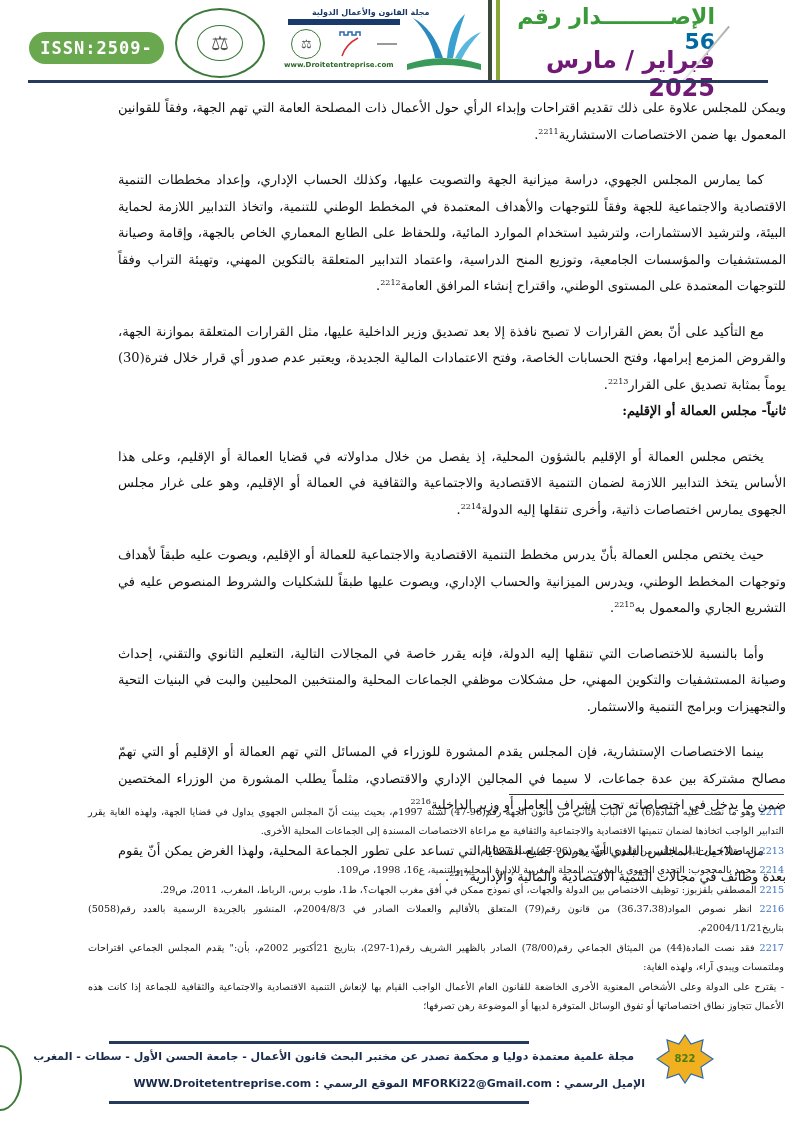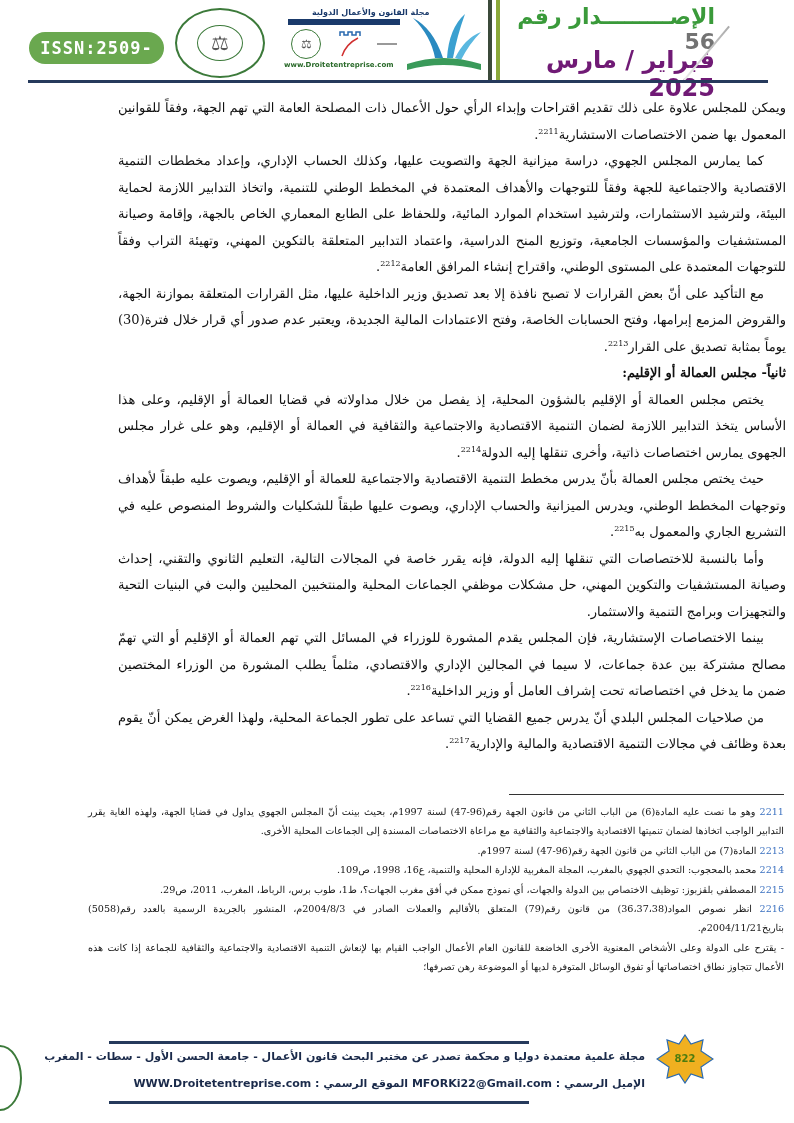--- a/index.html
+++ b/index.html
@@ -16,42 +16,42 @@
   .jl-title { font-family:"DejaVu Sans", sans-serif; font-size:8px; color:#1a3a6b; text-align:center; font-weight:bold; white-space:nowrap;margin-left:28px; }
   .jl-bar { height:6px; background:#1a3a6b; margin:2px 4px; }
   .jl-row { display:flex; justify-content:space-around; align-items:center; height:34px; }
   .jl-mini-seal { width:28px; height:28px; border:1px solid #3c7a3a; border-radius:50%; font-size:12px; text-align:center; line-height:28px; color:#555; }
   .jl-url { font-family:"DejaVu Sans", sans-serif; font-size:7px; color:#2a6a2a; font-weight:bold; }
   .book-logo { position:absolute; left:403px; top:8px; width:82px; height:66px; }
   .vbar1 { position:absolute; left:488px; top:0; width:4px; height:80px; background:#3b4a3a; }
   .vbar2 { position:absolute; left:496px; top:0; width:4px; height:80px; background:#8aa83a; }
   .issue-line { position:absolute; left:505px; top:4px; width:210px; text-align:right; direction:rtl;
                 font-family:"DejaVu Sans", sans-serif; font-weight:bold; font-size:22px; color:#3a9a3a; }
-  .issue-num { color:#737373;text-align:right; }
+  .issue-num { color:#0369a1;text-align:right; }
   .date-line { position:absolute; left:505px; top:46px; width:210px; text-align:right; direction:rtl;
                font-family:"DejaVu Sans", sans-serif; font-weight:bold; font-size:24px; color:#701a75; }
   .diag { position:absolute; left:705px; top:18px; width:2px; height:72px; background:linear-gradient(#aaa,#eee); transform:rotate(40deg); }
   .header-rule { position:absolute; left:28px; top:80px; width:740px; height:3px; background:#263a5c; }
 
   .main { position:absolute; left:118px; top:95px; width:668px; direction:rtl; text-align:justify;
           font-size:13px; line-height:26.5px; }
   .main p { margin:0; }
-  .main p.indent { text-indent:22px; }
+  .main p.indent { text-indent:22px;margin-top:19px; }
   .main h3 { margin:0; font-size:13px; font-weight:bold; line-height:26.5px; }
   sup { font-size:8px; line-height:0; }
 
   .fn-rule { position:absolute; left:509px; top:794px; width:275px; height:1px; background:#333; }
   .footnotes { position:absolute; left:88px; top:802px; width:696px; direction:rtl; text-align:justify;
                font-size:9.6px; line-height:19.4px; }
   .footnotes p { margin:0; }
   .fn-num { color:#3a70c0; }
 
   .footer-rule-top { position:absolute; left:109px; top:1041px; width:420px; height:3px; background:#263a5c; }
   .footer-rule-bot { position:absolute; left:109px; top:1101px; width:420px; height:3px; background:#263a5c; }
-  .footer-line1 { position:absolute; left:109px; top:1050px; width:536px; direction:rtl; text-align:right;
+  .footer-line1 { position:absolute; left:98px; top:1050px; width:536px; direction:rtl; text-align:right;
                   font-family:"DejaVu Sans", sans-serif; font-weight:bold; font-size:11px; color:#1a2a4a; white-space:nowrap; }
   .footer-line2 { position:absolute; left:109px; top:1077px; width:536px; direction:rtl; text-align:right;
                   font-family:"DejaVu Sans", sans-serif; font-weight:bold; font-size:11px; color:#1a2a4a; white-space:nowrap; }
   .page-star { position:absolute; left:656px; top:1034px; width:58px; height:50px; }
   .page-num { position:absolute; left:656px; top:1034px; width:58px; height:50px; line-height:50px; text-align:center;
               font-family:"DejaVu Sans", sans-serif; font-weight:bold; font-size:10px; color:#4d7c0f; }
   .footer-seal { position:absolute; left:-22px; top:1045px; width:44px; height:66px; border:2px solid #3c7a3a; border-radius:50%; box-sizing:border-box; }
 </style>
 </head>
 <body>
@@ -103,20 +103,21 @@
   <p class="indent"><span>من صلاحيات المجلس البلدي أنّ يدرس جميع القضايا التي تساعد على تطور الجماعة المحلية، ولهذا الغرض يمكن أنّ يقوم بعدة وظائف في مجالات التنمية الاقتصادية والمالية والإدارية</span><sup>2217</sup>.</p>
 </div>
 
 <div class="fn-rule"></div>
 <div class="footnotes">
   <p><span class="fn-num">2211</span> <span>وهو ما نصت عليه المادة(6) من الباب الثاني من قانون الجهة رقم(96-47) لسنة 1997م، بحيث بينت أنّ المجلس الجهوي يداول في قضايا الجهة، ولهذه الغاية يقرر التدابير الواجب اتخاذها لضمان تنميتها الاقتصادية والاجتماعية والثقافية مع مراعاة الاختصاصات المسندة إلى الجماعات المحلية الأخرى.</span></p>
   <p><span class="fn-num">2213</span> <span>المادة(7) من الباب الثاني من قانون الجهة رقم(96-47) لسنة 1997م.</span></p>
   <p><span class="fn-num">2214</span> <span>محمد بالمحجوب: التحدي الجهوي بالمغرب، المجلة المغربية للإدارة المحلية والتنمية، ع16، 1998، ص109.</span></p>
   <p><span class="fn-num">2215</span> <span>المصطفي بلقزبوز: توظيف الاختصاص بين الدولة والجهات، أي نموذج ممكن في أفق مغرب الجهات؟، ط1، طوب برس، الرباط، المغرب، 2011، ص29.</span></p>
   <p><span class="fn-num">2216</span> <span>انظر نصوص المواد(36،37،38) من قانون رقم(79) المتعلق بالأقاليم والعملات الصادر في 2004/8/3م، المنشور بالجريدة الرسمية بالعدد رقم(5058) بتاريخ2004/11/21م.</span></p>
+  <p><span class="fn-num">2217</span> <span>فقد نصت المادة(44) من الميثاق الجماعي رقم(78/00) الصادر بالظهير الشريف رقم(1-297)، بتاريخ 21أكتوبر 2002م، بأن:" يقدم المجلس الجماعي اقتراحات وملتمسات ويبدي آراء، ولهذه الغاية:</span></p>
   <p>- يقترح على الدولة وعلى الأشخاص المعنوية الأخرى الخاضعة للقانون العام الأعمال الواجب القيام بها لإنعاش التنمية الاقتصادية والاجتماعية والثقافية للجماعة إذا كانت هذه الأعمال تتجاوز نطاق اختصاصاتها أو تفوق الوسائل المتوفرة لديها أو الموضوعة رهن تصرفها؛</p>
 </div>
 
 <div class="footer-seal"></div>
 <div class="footer-rule-top"></div>
 <div class="footer-line1">مجلة علمية معتمدة  دوليا و محكمة تصدر عن مختبر البحث قانون الأعمال - جامعة الحسن الأول - سطات - المغرب</div>
 <div class="footer-line2">الإميل الرسمي :  MFORKi22@Gmail.com  الموقع الرسمي : WWW.Droitetentreprise.com</div>
 <div class="footer-rule-bot"></div>
 <svg class="page-star" viewBox="0 0 58 50">
   <polygon points="29,1 35,10 47,6 45,17 57,25 45,33 47,44 35,40 29,49 23,40 11,44 13,33 1,25 13,17 11,6 23,10" fill="#f0b020" stroke="#2a6ab0" stroke-width="1.2"></polygon>

